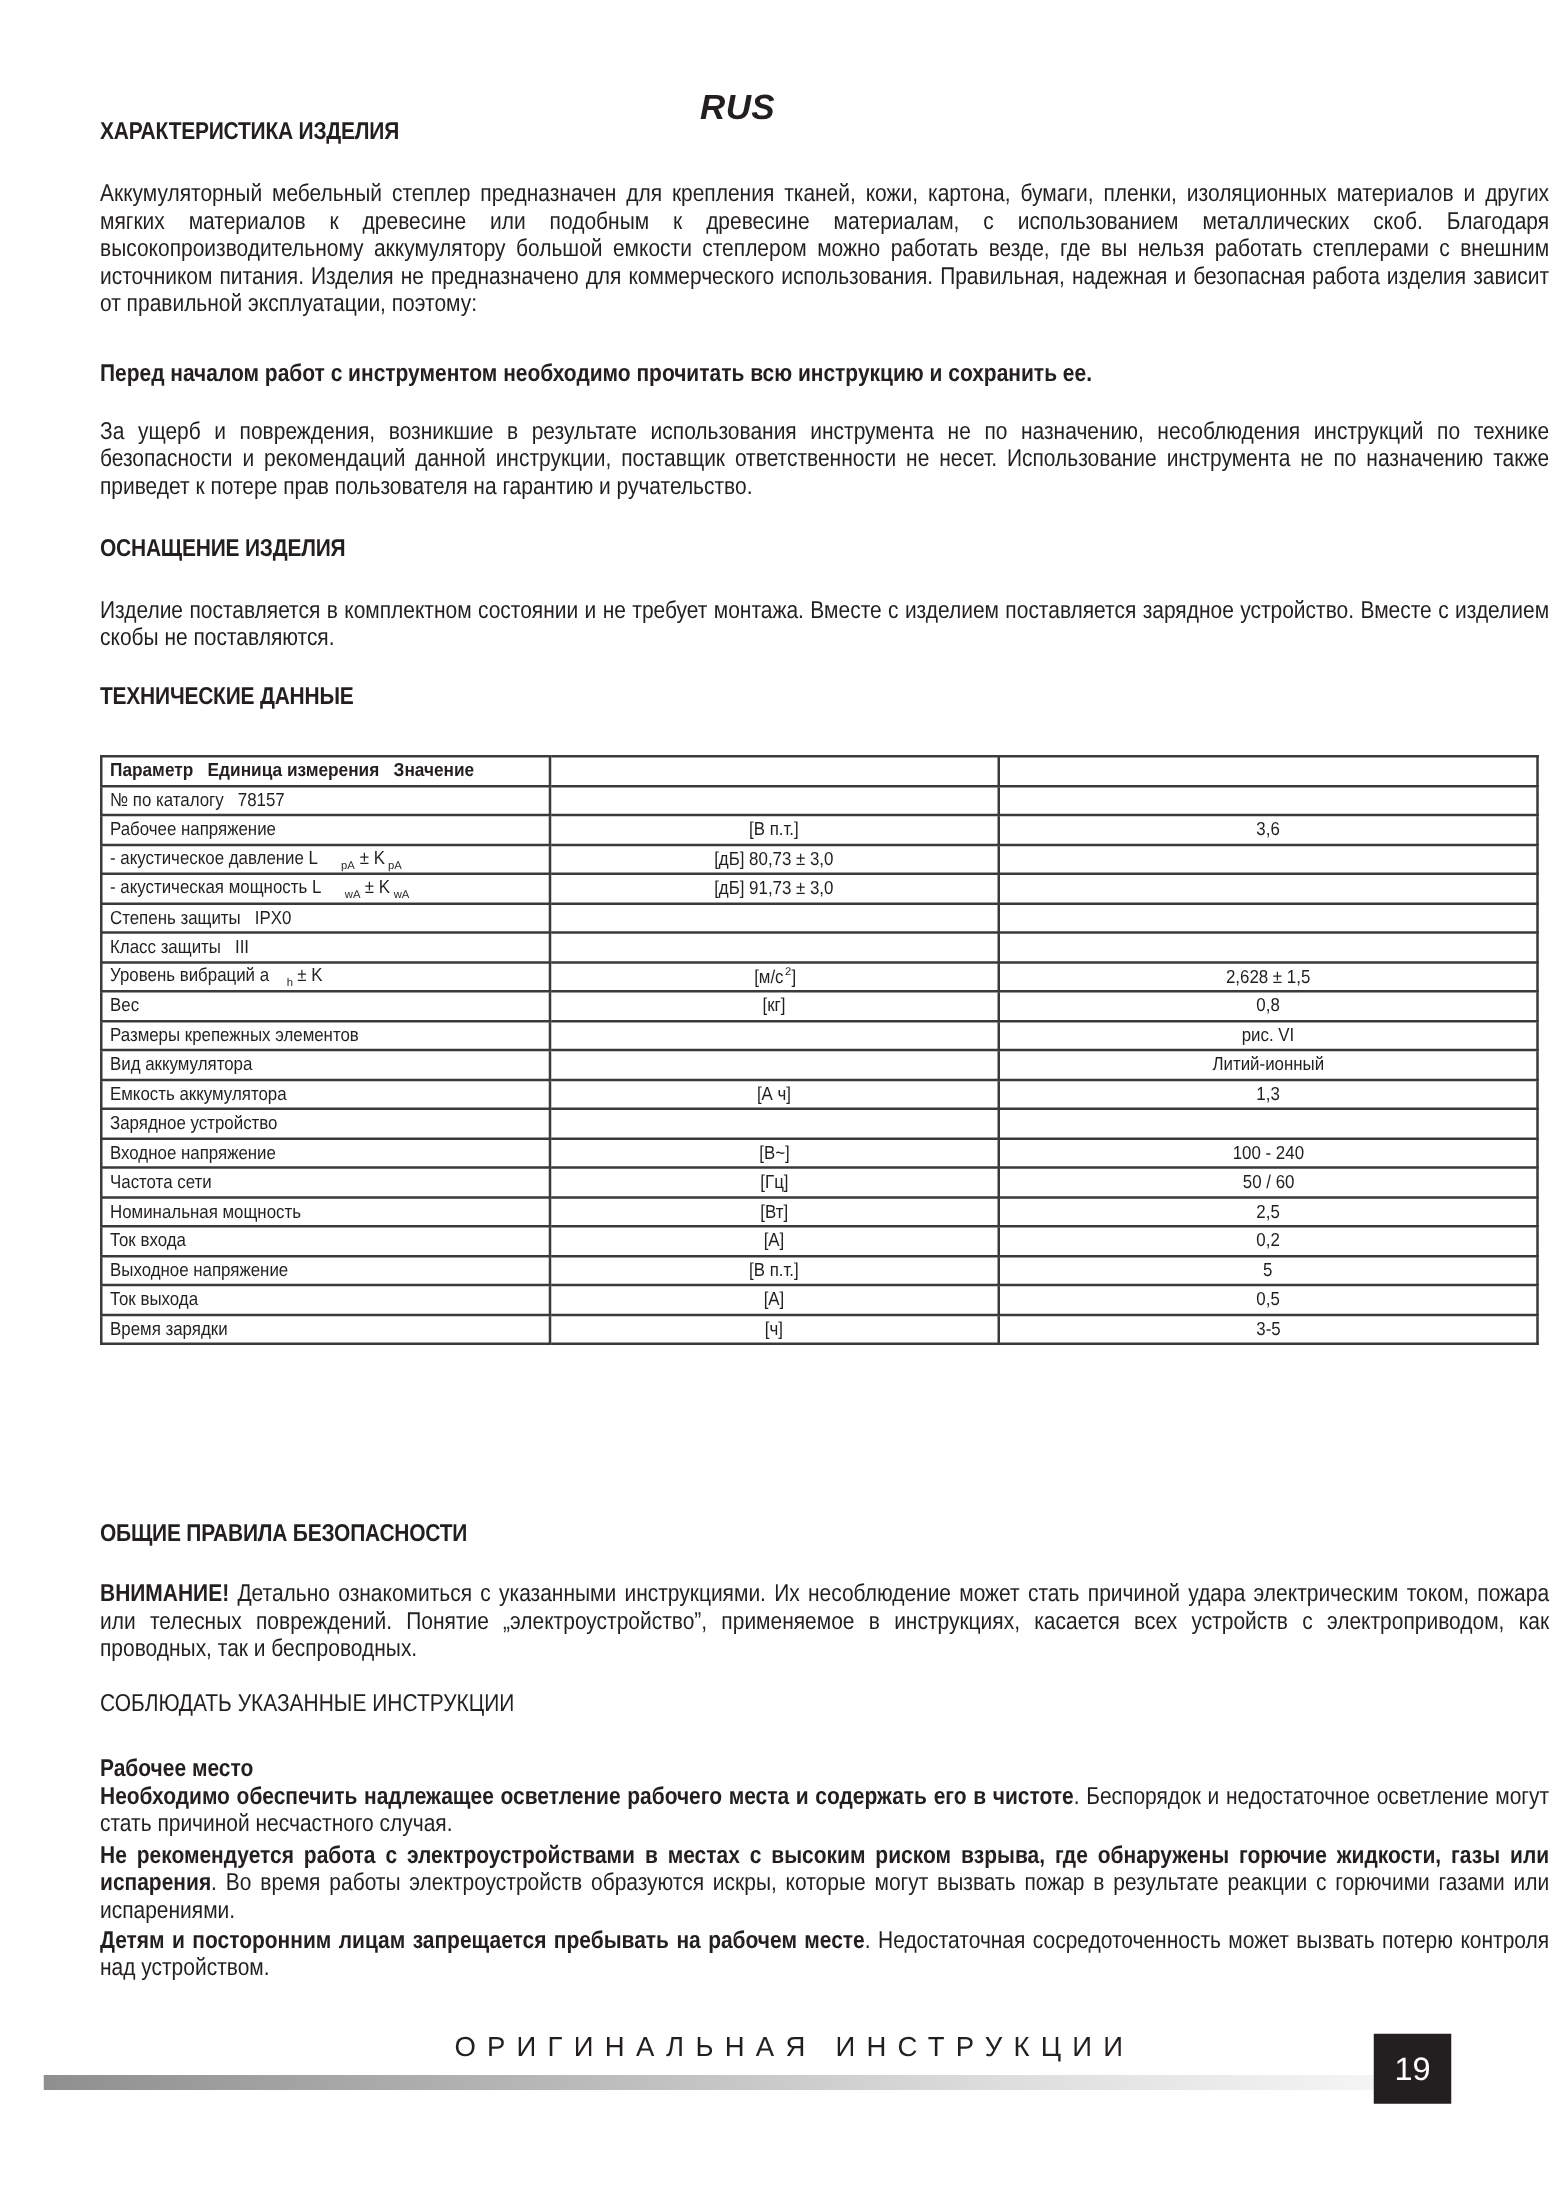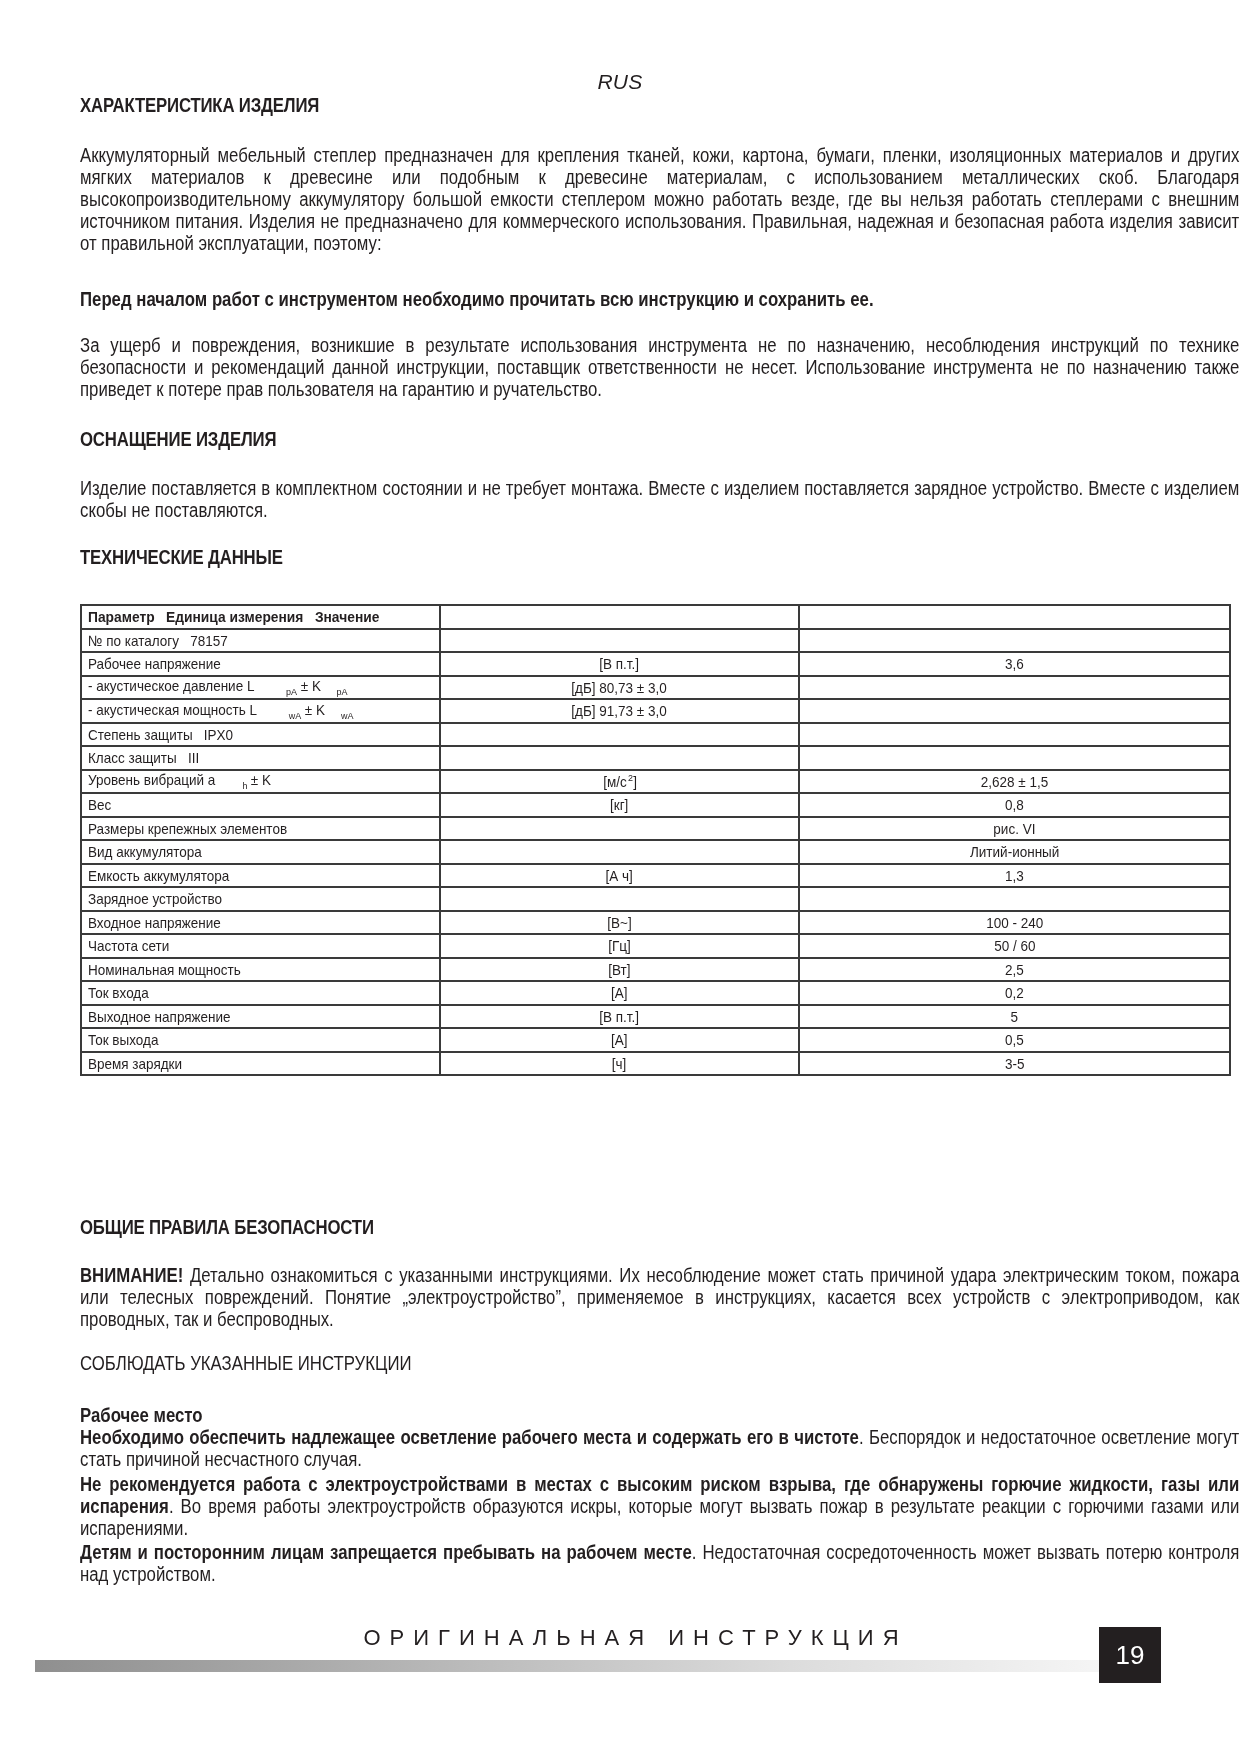--- a/index.html
+++ b/index.html
@@ -2,22 +2,22 @@
 <html><head>
 <meta charset="utf-8">
 <style>
   html, body { margin: 0; padding: 0; background: #ffffff; }
   body {
     width: 1241px; height: 1754px; position: relative; overflow: hidden;
     font-family: "Liberation Sans", sans-serif; color: #231f20;
   }
   .page { position: absolute; left: 0; top: 0; width: 1241px; height: 1754px; }
   .lang {
-    position: absolute; top: 70px; left: 560px; width: 120px; text-align: center;
-    font-size: 21px; font-weight: normal; font-style: italic; letter-spacing: 0.3px;
+    position: absolute; top: 70px; left: 560px; width: 120px; text-align: left;
+    font-size: 28px; font-weight: bold; font-style: italic; letter-spacing: 0.3px;
   }
   .h {
     position: absolute; left: 80px; font-size: 19.5px; font-weight: bold;
     transform: scaleX(0.86); transform-origin: left top; white-space: nowrap;
     letter-spacing: -0.2px;
   }
   .p {
     position: absolute; left: 80px; width: 1348px; font-size: 19.5px; line-height: 22px;
     transform: scaleX(0.86); transform-origin: left top; text-align: justify;
     text-align-last: left;
@@ -34,21 +34,21 @@
   table.spec td {
     border: 2px solid #3a3a3a; height: 21.5px; padding: 0 6px; vertical-align: middle;
     white-space: nowrap;
   }
   table.spec td.c1 { width: 345px; }
   table.spec td.c2 { width: 345px; text-align: center; }
   table.spec td.c3 { text-align: center; border-radius: 10px; }
   .cell-txt { display: inline-block; transform: scaleX(0.9); transform-origin: left center; }
   .c2 .cell-txt, .c3 .cell-txt { transform-origin: center center; }
   .hdr-txt { font-weight: bold; display:inline-block; transform: scaleX(0.92); transform-origin:left center; }
-  sub { font-size: 9px; vertical-align: -4px; margin-left: 13px; }
+  sub { font-size: 9px; vertical-align: -4px; }
   sup { font-size: 9px; vertical-align: 6px; }
   .footer-title {
     position: absolute; top: 1625px; left: 0; width: 1241px; text-align: center;
     font-size: 22px; letter-spacing: 9px; color: #231f20; padding-left: 30px; box-sizing: border-box;
   }
   .footer-bar {
     position: absolute; top: 1660px; left: 35px; width: 1080px; height: 12px;
     background: linear-gradient(to right, #8f8f8f 0%, #b5b5b5 35%, #dcdcdc 70%, #f6f6f6 100%);
   }
   .page-num {
@@ -189,17 +189,17 @@
   <div class="upper" style="top:1352px;">СОБЛЮДАТЬ УКАЗАННЫЕ ИНСТРУКЦИИ</div>
 
   <div class="p" style="top:1404px; font-weight:bold;">Рабочее место</div>
 
   <div class="p" style="top:1426px;"><b>Необходимо обеспечить надлежащее осветление рабочего места и содержать его в чистоте</b><span>. Беспорядок и недостаточное осветление могут стать причиной несчастного случая.</span></div>
 
   <div class="p" style="top:1473px;"><b>Не рекомендуется работа с электроустройствами в местах с высоким риском взрыва, где обнаружены горючие жидкости, газы или испарения</b><span>. Во время работы электроустройств образуются искры, которые могут вызвать пожар в результате реакции с горючими газами или испарениями.</span></div>
 
   <div class="p" style="top:1541px;"><b>Детям и посторонним лицам запрещается пребывать на рабочем месте</b><span>. Недостаточная сосредоточенность может вызвать потерю контроля над устройством.</span></div>
 
-  <div class="footer-title">ОРИГИНАЛЬНАЯ ИНСТРУКЦИЯ</div>
+  <div class="footer-title">ОРИГИНАЛЬНАЯ ИНСТРУКЦИИ</div>
   <div class="footer-bar"></div>
   <div class="page-num">19</div>
 
 </div>
 
 </body></html>

